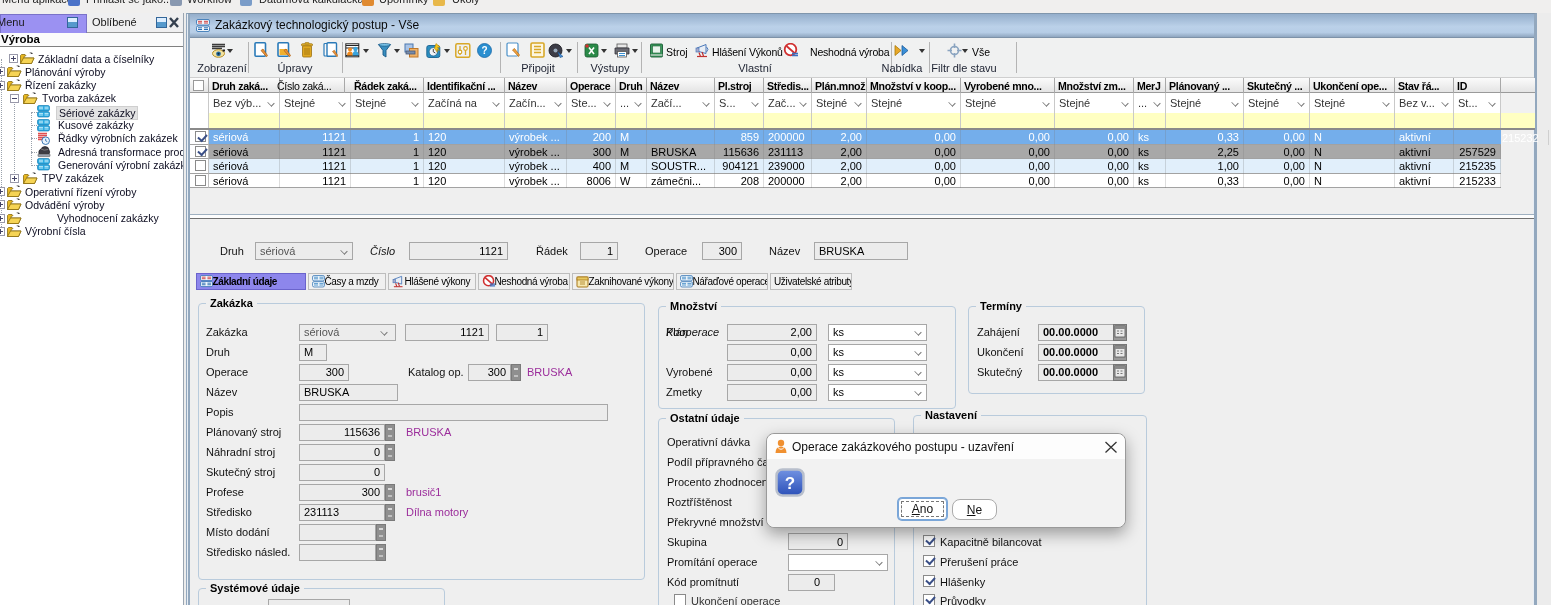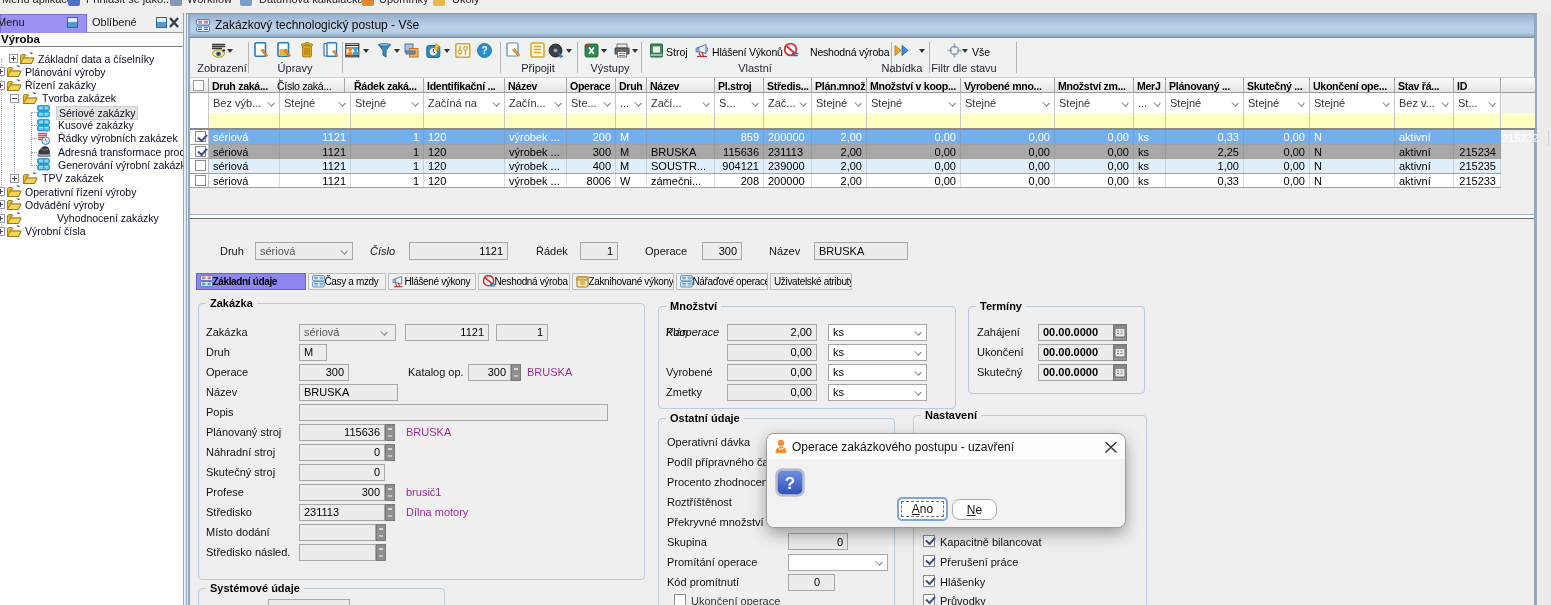--- a/index.html
+++ b/index.html
@@ -519,21 +519,21 @@
 <div class="abs" style="left:574px;top:66.6px;width:48px;height:14.6px;border-right:1px solid rgba(120,120,120,0.25);color:#000;overflow:hidden;white-space:nowrap;text-align:left;padding:1px 0 0 4px;">231113</div>
 <div class="abs" style="left:622px;top:66.6px;width:55px;height:14.6px;border-right:1px solid rgba(120,120,120,0.25);color:#000;overflow:hidden;white-space:nowrap;text-align:right;padding:1px 4px 0 0;">2,00</div>
 <div class="abs" style="left:677px;top:66.6px;width:94px;height:14.6px;border-right:1px solid rgba(120,120,120,0.25);color:#000;overflow:hidden;white-space:nowrap;text-align:right;padding:1px 4px 0 0;">0,00</div>
 <div class="abs" style="left:771px;top:66.6px;width:94px;height:14.6px;border-right:1px solid rgba(120,120,120,0.25);color:#000;overflow:hidden;white-space:nowrap;text-align:right;padding:1px 4px 0 0;">0,00</div>
 <div class="abs" style="left:865px;top:66.6px;width:79px;height:14.6px;border-right:1px solid rgba(120,120,120,0.25);color:#000;overflow:hidden;white-space:nowrap;text-align:right;padding:1px 4px 0 0;">0,00</div>
 <div class="abs" style="left:944px;top:66.6px;width:32px;height:14.6px;border-right:1px solid rgba(120,120,120,0.25);color:#000;overflow:hidden;white-space:nowrap;text-align:left;padding:1px 0 0 4px;">ks</div>
 <div class="abs" style="left:976px;top:66.6px;width:78px;height:14.6px;border-right:1px solid rgba(120,120,120,0.25);color:#000;overflow:hidden;white-space:nowrap;text-align:right;padding:1px 4px 0 0;">2,25</div>
 <div class="abs" style="left:1054px;top:66.6px;width:66px;height:14.6px;border-right:1px solid rgba(120,120,120,0.25);color:#000;overflow:hidden;white-space:nowrap;text-align:right;padding:1px 4px 0 0;">0,00</div>
 <div class="abs" style="left:1120px;top:66.6px;width:85px;height:14.6px;border-right:1px solid rgba(120,120,120,0.25);color:#000;overflow:hidden;white-space:nowrap;text-align:left;padding:1px 0 0 4px;">N</div>
 <div class="abs" style="left:1205px;top:66.6px;width:59px;height:14.6px;border-right:1px solid rgba(120,120,120,0.25);color:#000;overflow:hidden;white-space:nowrap;text-align:left;padding:1px 0 0 4px;">aktivní</div>
-<div class="abs" style="left:1264px;top:66.6px;width:47px;height:14.6px;border-right:1px solid rgba(120,120,120,0.25);color:#000;overflow:hidden;white-space:nowrap;text-align:right;padding:1px 4px 0 0;">215234</div>
+<div class="abs" style="left:1264px;top:66.6px;width:47px;height:14.6px;border-right:1px solid rgba(120,120,120,0.25);color:#000;overflow:hidden;white-space:nowrap;text-align:right;padding:1px 4px 0 0;">257529</div>
 <div class="abs" style="left:0;top:81.2px;width:1311px;height:14.6px;background:#e1effb;border-bottom:1px solid #a2a2a2;"></div>
 <div class="abs" style="left:0;top:81.2px;width:19px;height:14.6px;background:#fff;border-right:1px solid #c0c0c0;border-bottom:1px solid #a2a2a2;"></div>
 <div class="cb " style="left:5px;top:82.2px;width:11px;height:11px;"></div>
 <div class="abs" style="left:19px;top:81.2px;width:71px;height:14.6px;border-right:1px solid rgba(120,120,120,0.25);color:#000;overflow:hidden;white-space:nowrap;text-align:left;padding:1px 0 0 4px;">sériová</div>
 <div class="abs" style="left:90px;top:81.2px;width:71px;height:14.6px;border-right:1px solid rgba(120,120,120,0.25);color:#000;overflow:hidden;white-space:nowrap;text-align:right;padding:1px 4px 0 0;">1121</div>
 <div class="abs" style="left:161px;top:81.2px;width:73px;height:14.6px;border-right:1px solid rgba(120,120,120,0.25);color:#000;overflow:hidden;white-space:nowrap;text-align:right;padding:1px 4px 0 0;">1</div>
 <div class="abs" style="left:234px;top:81.2px;width:81px;height:14.6px;border-right:1px solid rgba(120,120,120,0.25);color:#000;overflow:hidden;white-space:nowrap;text-align:left;padding:1px 0 0 4px;">120</div>
 <div class="abs" style="left:315px;top:81.2px;width:62px;height:14.6px;border-right:1px solid rgba(120,120,120,0.25);color:#000;overflow:hidden;white-space:nowrap;text-align:left;padding:1px 0 0 4px;">výrobek ...</div>
 <div class="abs" style="left:377px;top:81.2px;width:49px;height:14.6px;border-right:1px solid rgba(120,120,120,0.25);color:#000;overflow:hidden;white-space:nowrap;text-align:right;padding:1px 4px 0 0;">400</div>
 <div class="abs" style="left:426px;top:81.2px;width:31px;height:14.6px;border-right:1px solid rgba(120,120,120,0.25);color:#000;overflow:hidden;white-space:nowrap;text-align:left;padding:1px 0 0 4px;">M</div>

